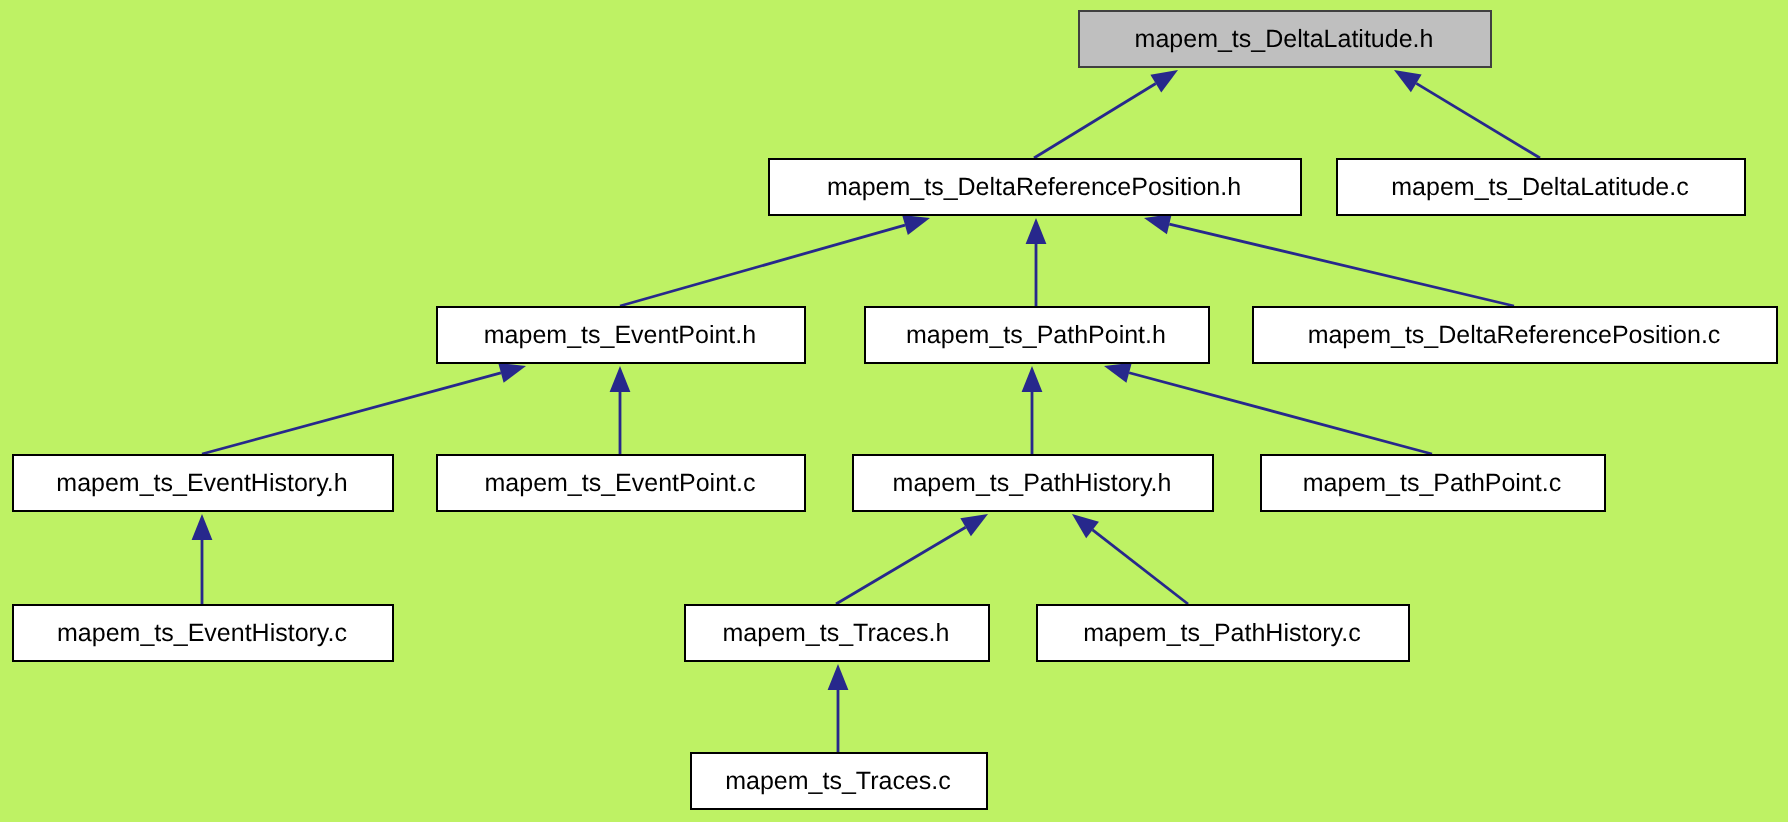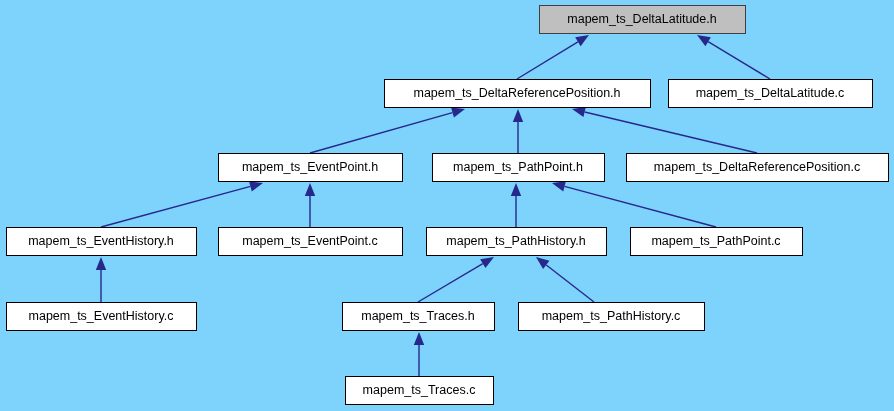--- a/index.html
+++ b/index.html
@@ -7,21 +7,21 @@
     padding: 0;
     background: #ffffff;
   }
   body {
     font-family: "Liberation Sans", "DejaVu Sans", sans-serif;
   }
   #graph-root {
     position: relative;
     width: 894px;
     height: 411px;
-    background: #7dd3fc;
+    background: #bef264;
     overflow: hidden;
   }
   #graph-svg {
     position: absolute;
     top: 0;
     left: 0;
     width: 894px;
     height: 411px;
     display: block;
   }

